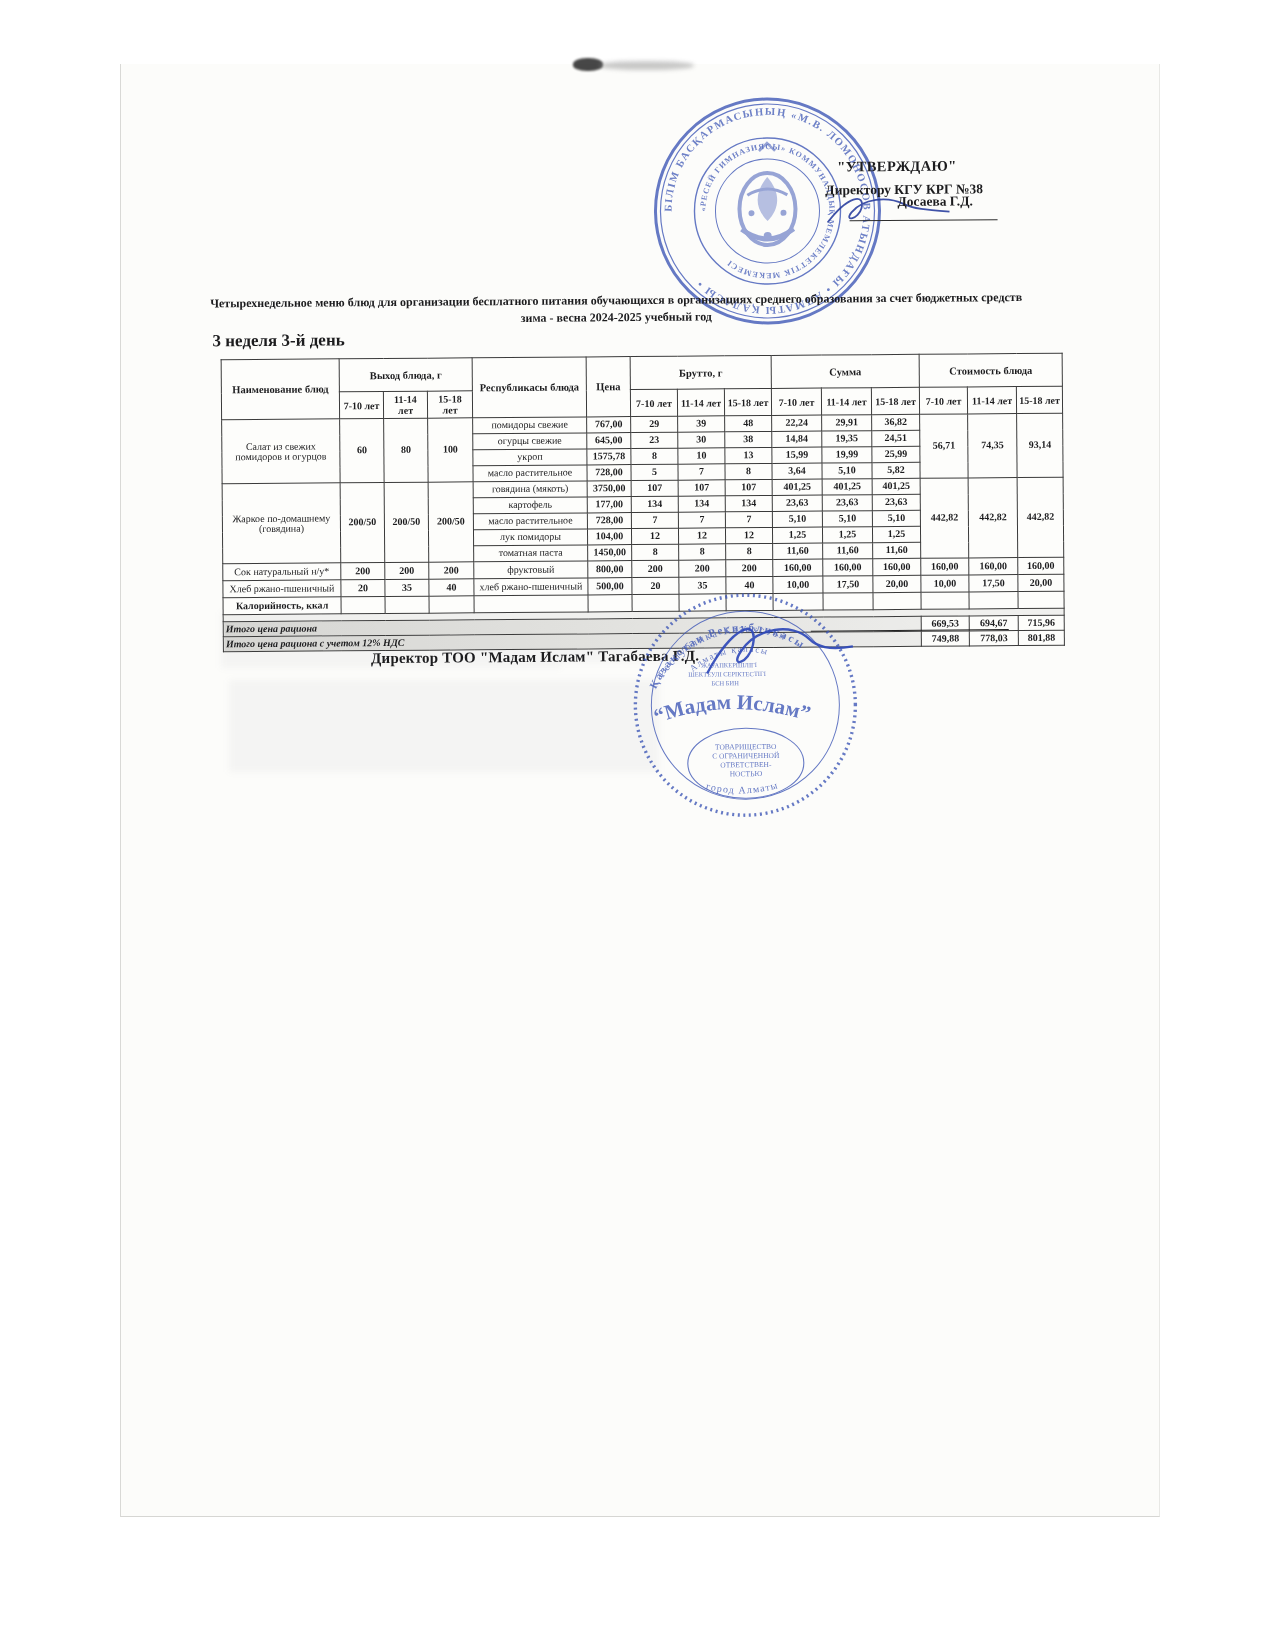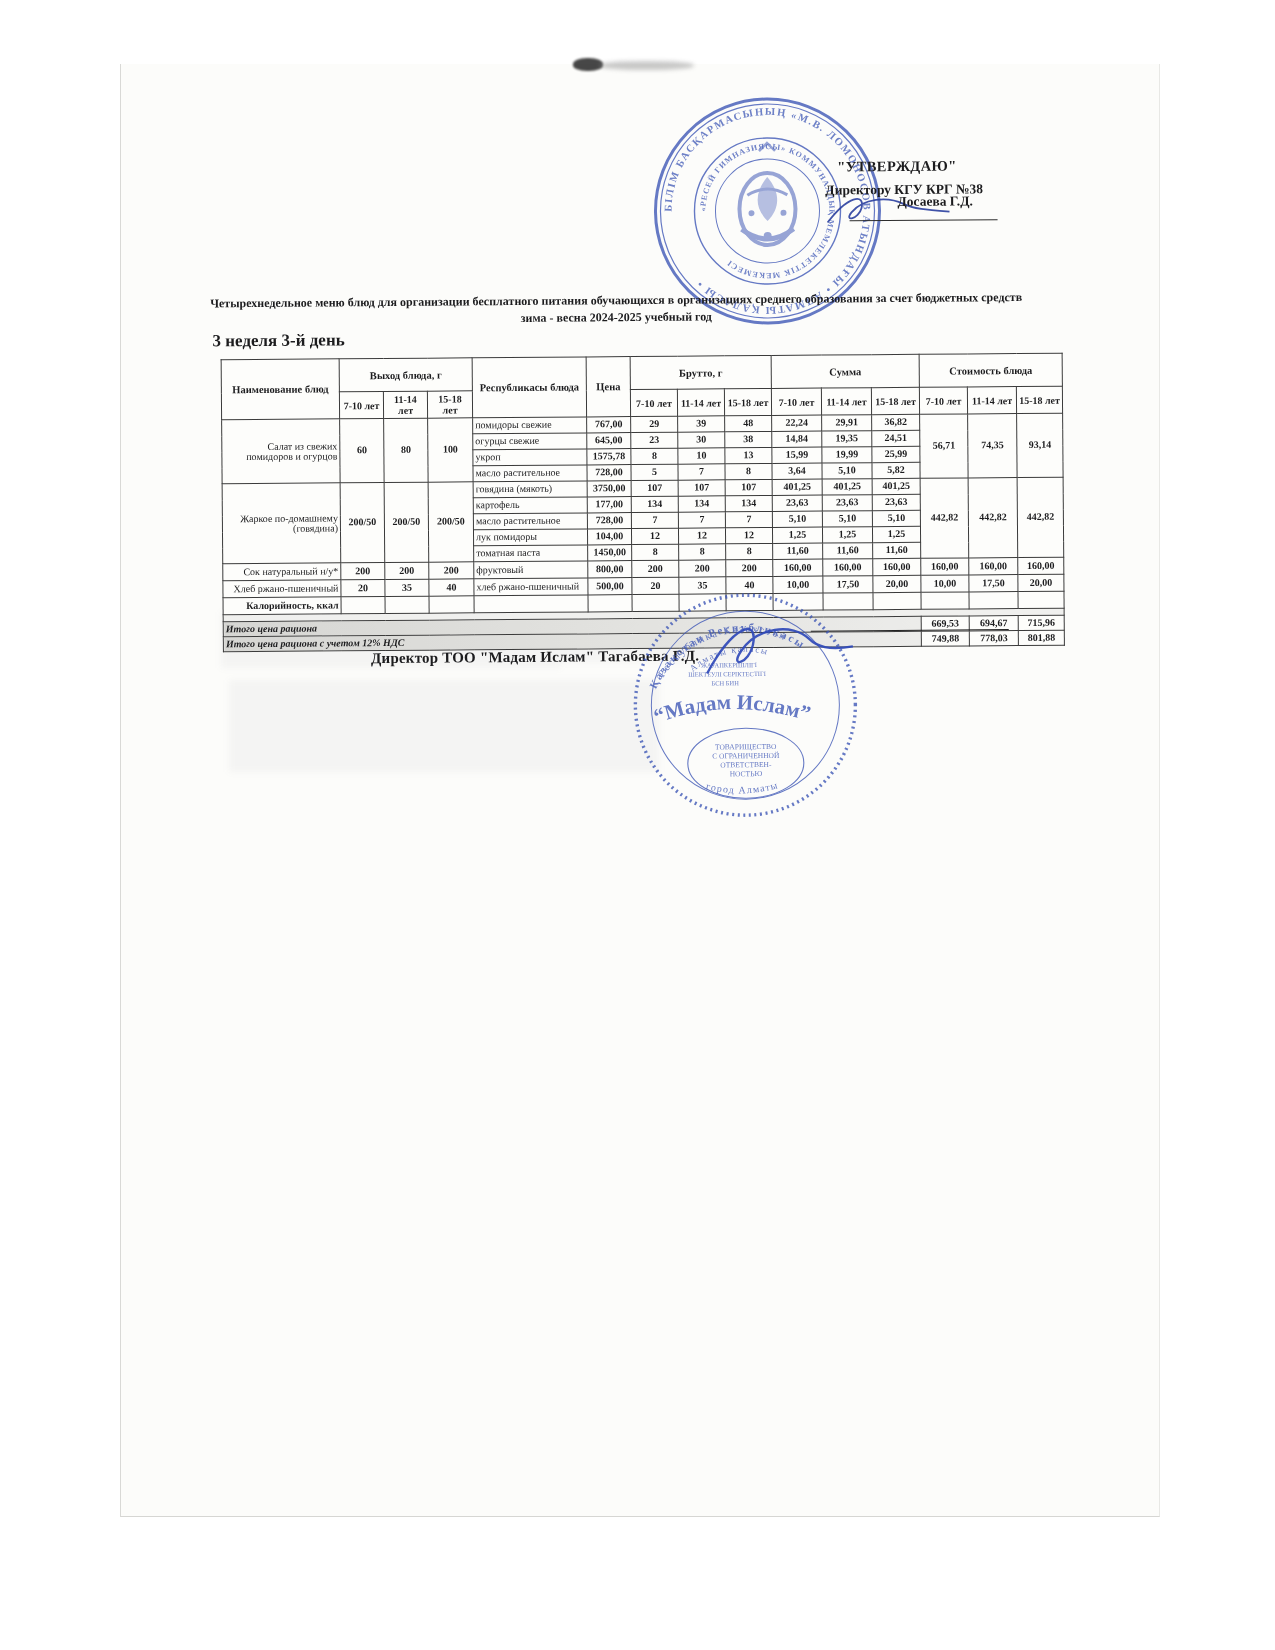--- a/index.html
+++ b/index.html
@@ -20,23 +20,23 @@
   .week{position:absolute;left:92px;top:264px;font-size:17px;font-weight:bold;}
 
   
   .menu{position:absolute;left:100px;top:292px;width:841px;border-collapse:collapse;table-layout:fixed;
         font-size:10px;background:#fdfdfb;}
   .menu th,.menu td{border:1px solid #3b3b3b;padding:0 2px;overflow:hidden;}
   .menu thead th{font-weight:bold;font-size:10.5px;text-align:center;vertical-align:middle;}
   .menu thead tr:first-child th{height:32px;}
   .menu thead tr:last-child th{height:26px;font-size:10px;}
   .menu tbody td{height:15px;line-height:1.05;vertical-align:middle;}
-  td.dish{text-align:right;vertical-align:top;padding-top:1px;}
+  td.dish{text-align:center;vertical-align:top;padding-top:1px;}
   td.dishb{font-weight:bold;}
-  td.ing{text-align:left;}
+  td.ing{text-align:center;}
   td.price{text-align:center;font-weight:bold;}
   td.num{text-align:center;font-weight:bold;}
   tr.spacer td{height:6px;background:#f0f0ee;border-left:1px solid #3b3b3b;border-right:1px solid #3b3b3b;}
   tr.total td{height:14px;}
   td.tlabel{font-style:italic;font-weight:bold;text-align:left;
             background:linear-gradient(90deg,#d6d6d3,#e5e5e2 70%,#ececea);}
   td.tval{font-weight:bold;text-align:center;}
 
   .director{position:absolute;left:248px;top:584px;font-size:15px;font-weight:bold;letter-spacing:.2px;}
   .d-underline{position:absolute;left:688px;top:568px;width:198px;border-bottom:1.6px solid #222;}

